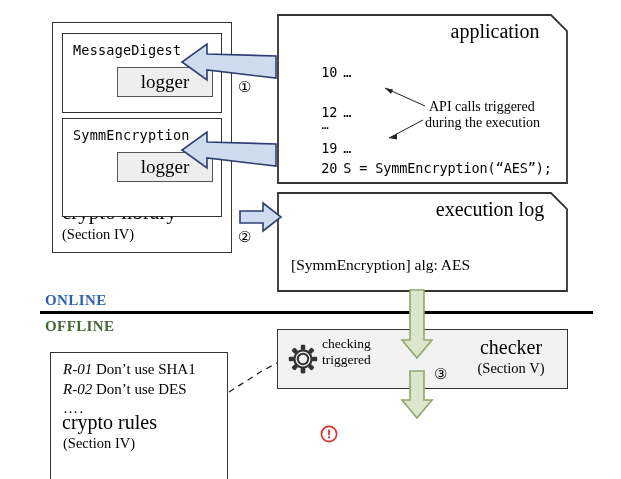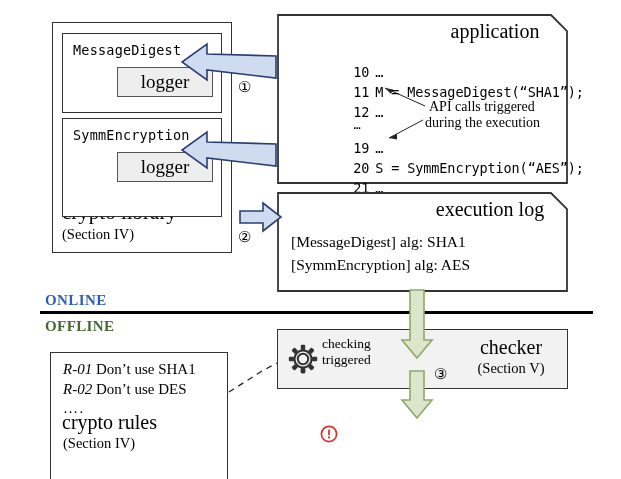--- a/index.html
+++ b/index.html
@@ -22,21 +22,21 @@
 
   
   #application{left:277px;top:14px;width:291px;height:122px;}
   #execlog{left:277px;top:192px;width:291px;height:100px;}
   .notch-card{position:absolute;background:#fff;}
   .notch-card svg{position:absolute;left:0;top:0;overflow:visible;}
   .card-title{position:absolute;font-size:20px;}
 
   .code-line{position:absolute;font-family:"DejaVu Sans Mono",monospace;font-size:13.5px;
              white-space:pre;letter-spacing:-0.1px;}
-  .code-num{display:inline-block;width:22px;margin-left:32px;}
+  .code-num{display:inline-block;width:22px;}
 
   .callout{position:absolute;font-size:14px;line-height:1.12;text-align:left;}
 
   .log-line{position:absolute;font-size:15.5px;white-space:nowrap;}
 
   
   #divider{left:40px;top:311px;width:553px;height:3px;background:#000;}
   #online-label{left:45px;top:292px;font-size:15px;font-weight:bold;color:#2f5fb4;letter-spacing:.4px;}
   #offline-label{left:45px;top:318px;font-size:15px;font-weight:bold;color:#46682e;letter-spacing:.4px;}
 
@@ -79,56 +79,49 @@
 
 <div class="notch-card" id="application">
   <svg width="291" height="170" viewBox="0 0 291 170">
     <path d="M1,1 L274,1 L290,17 L290,169 L1,169 Z" fill="#ffffff" stroke="#333333" stroke-width="1.8"></path>
   </svg>
   <div class="card-title serif" style="left:168px;top:6px;width:100px;text-align:center;">application</div>
 
   <div class="code-line" style="left:12px;top:34px;">
     <span class="code-num">10</span><span>…</span>
   </div>
-  <div class="code-line" style="left:12px;top:54px;">
-    <span class="code-num">11</span><span>M = MessageDigest(“SHA1”);</span>
-  </div>
   <div class="code-line" style="left:12px;top:74px;">
     <span class="code-num">12</span><span>…</span>
   </div>
   <div class="code-line" style="left:16px;top:90px;font-size:12px;">
     <span class="code-num">…</span>
   </div>
   <div class="code-line" style="left:12px;top:110px;">
     <span class="code-num">19</span><span>…</span>
   </div>
   <div class="code-line" style="left:12px;top:130px;">
     <span class="code-num">20</span><span>S = SymmEncryption(“AES”);</span>
-  </div>
-  <div class="code-line" style="left:12px;top:150px;">
-    <span class="code-num">21</span><span>…</span>
   </div>
 
   <div class="callout" style="left:152px;top:85px;">API calls triggered</div>
   <div class="callout" style="left:148px;top:101px;">during the execution</div>
 
   <svg width="291" height="170" viewBox="0 0 291 170">
     <line x1="148" y1="92" x2="108" y2="74" stroke="#222" stroke-width="1"></line>
     <path d="M108,74 L116,75.5 L114,80 Z" fill="#222"></path>
     <line x1="146" y1="106" x2="112" y2="124" stroke="#222" stroke-width="1"></line>
     <path d="M112,124 L120,120 L120,125.5 Z" fill="#222"></path>
   </svg>
 </div>
 
 <div class="notch-card" id="execlog">
   <svg width="291" height="100" viewBox="0 0 291 100">
     <path d="M1,1 L274,1 L290,17 L290,99 L1,99 Z" fill="#ffffff" stroke="#333333" stroke-width="1.8"></path>
   </svg>
   <div class="card-title serif" style="left:158px;top:6px;width:110px;text-align:center;">execution log</div>
-  <div class="log-line" style="left:14px;top:41px;">[MessageDigest] alg: SHA1</div>
   <div class="log-line" style="left:14px;top:64px;">[SymmEncryption] alg: AES</div>
 </div>
 
 <div class="abs" id="divider"></div>
 <div class="abs" id="online-label">ONLINE</div>
 <div class="abs" id="offline-label">OFFLINE</div>
 
 <div class="box" id="crypto-rules">
   <div class="rule-line" style="left:12px;top:8px;">
     <span class="rule-id">R-01</span>

